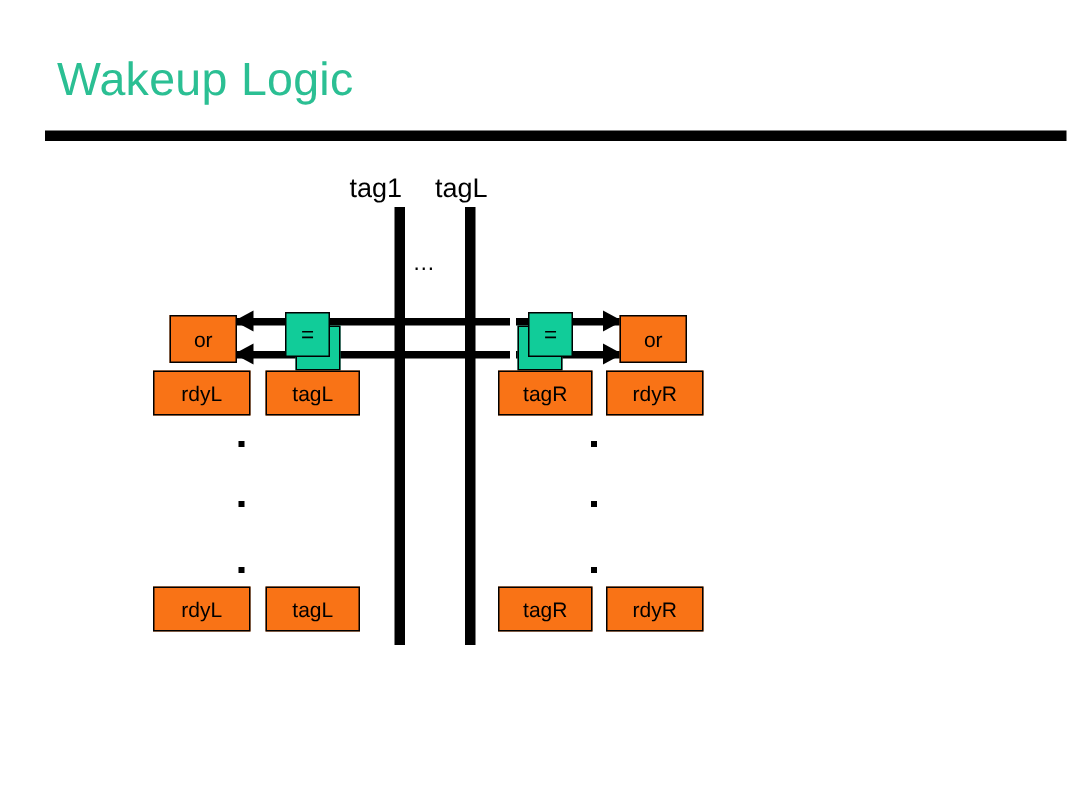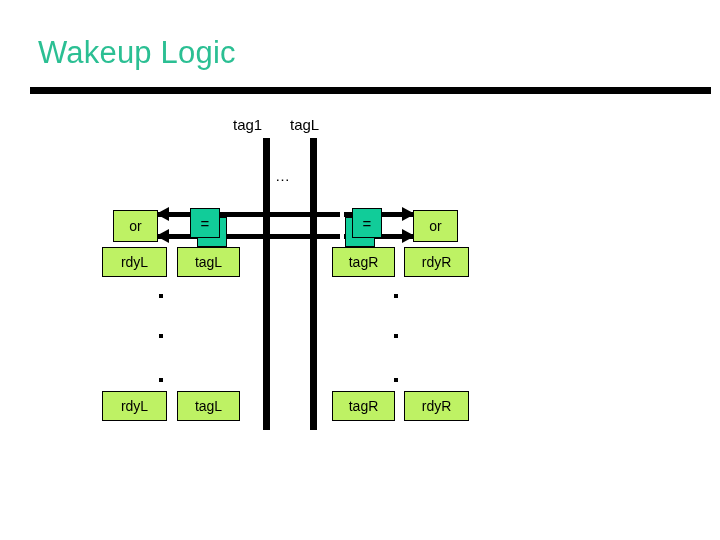--- a/index.html
+++ b/index.html
@@ -45,21 +45,21 @@
     position: absolute;
     left: 0;
     top: 0;
     width: 720px;
     height: 540px;
   }
 
   
   .bus-label {
     position: absolute;
-    font-size: 15px;
+    font-size: 18px;
     line-height: 16px;
     color: #000000;
     white-space: nowrap;
   }
   #bus-label-tag1  { left: 233px; top: 117px; }
   #bus-label-tagiw { left: 290px; top: 117px; }
 
   
   .bus-line {
     position: absolute;
@@ -102,21 +102,21 @@
   .arrow-left  { border-right: 13px solid #000000; }
   .arrow-right { border-left: 13px solid #000000; }
   #arrow-left-upper  { left: 156px; top: 207px; }
   #arrow-left-lower  { left: 156px; top: 229px; }
   #arrow-right-upper { left: 402px; top: 207px; }
   #arrow-right-lower { left: 402px; top: 229px; }
 
   
   .gbox {
     position: absolute;
-    background: #bef264;
+    background: #f97316;
     border: 1px solid #000000;
     box-sizing: border-box;
     display: flex;
     align-items: center;
     justify-content: center;
     font-size: 14px;
     color: #000000;
     white-space: nowrap;
   }
 

